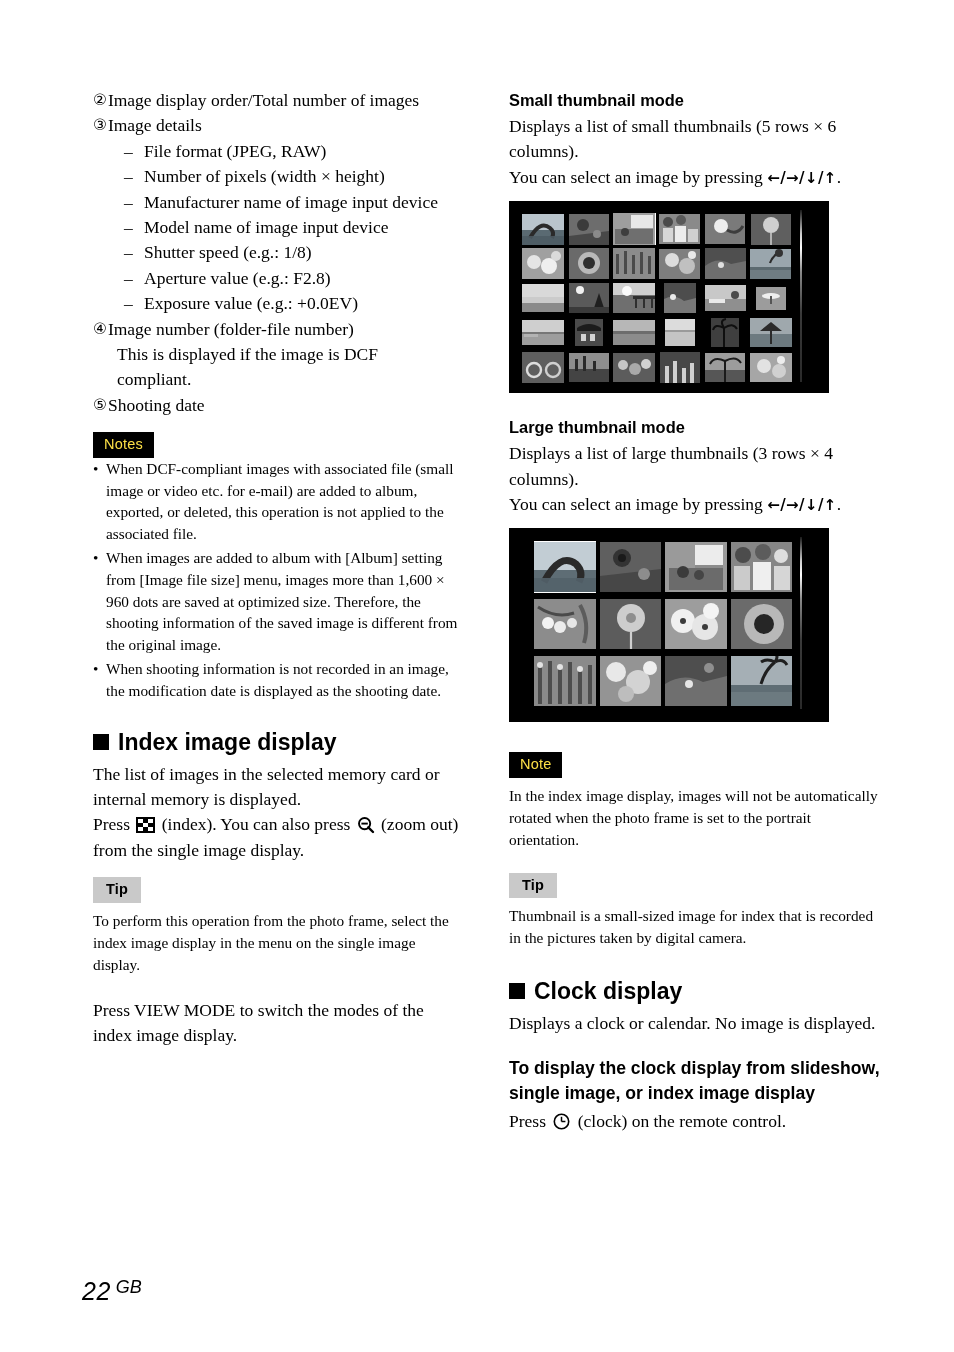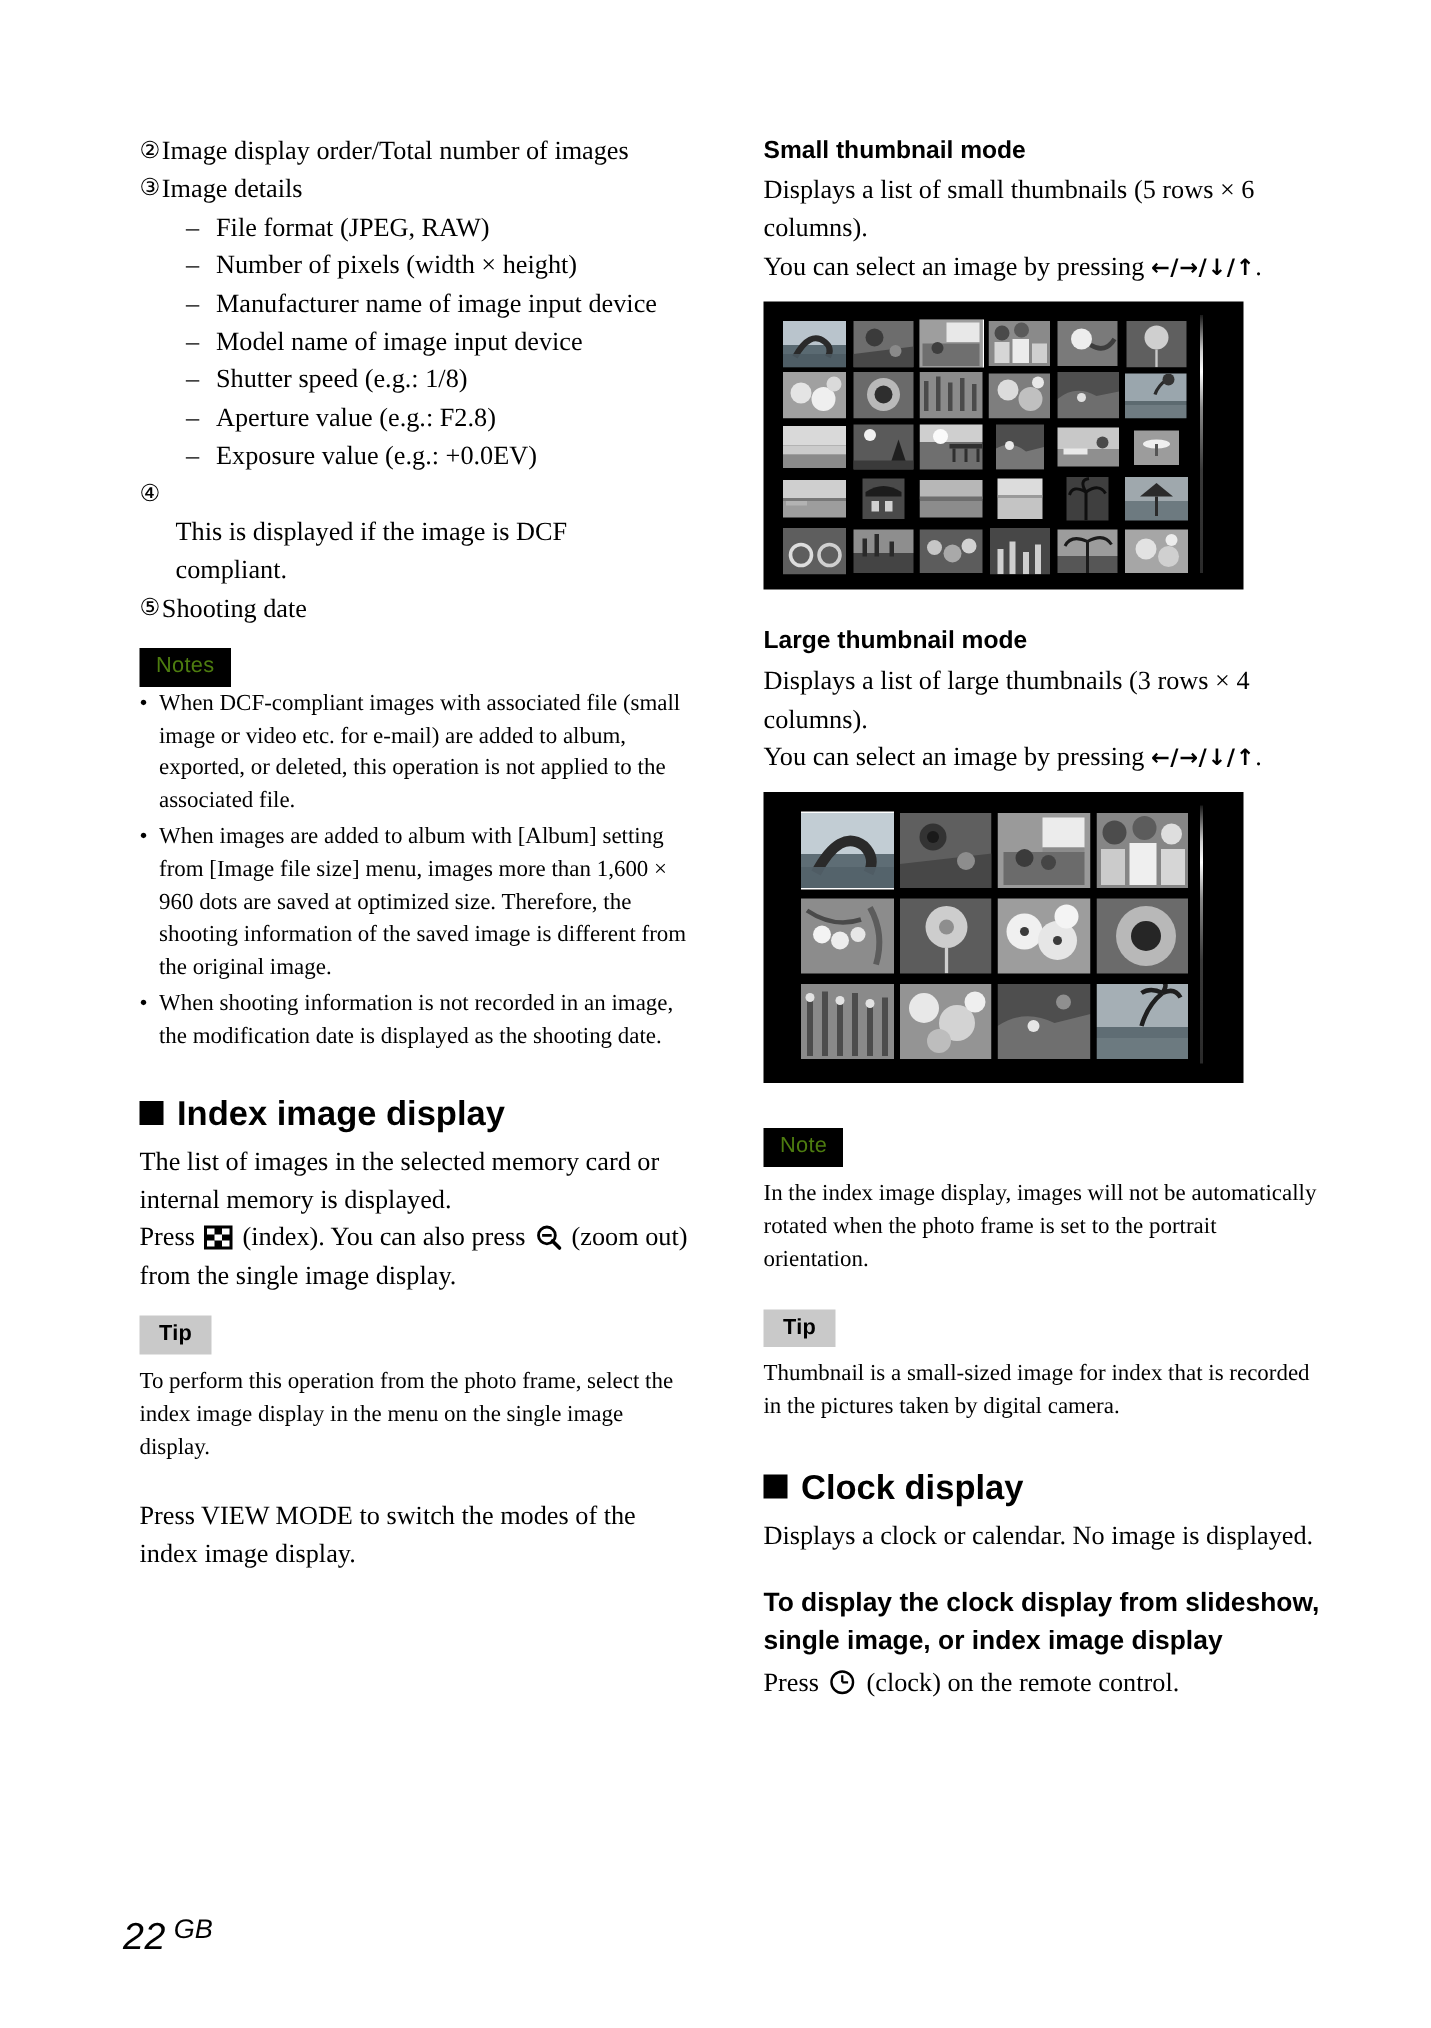--- a/index.html
+++ b/index.html
@@ -73,21 +73,21 @@
   .callout-label {
     display: inline-block;
     font-family: "Liberation Sans", sans-serif;
     font-size: 14.5px;
     line-height: 1;
     padding: 5px 11px 6px 11px;
     letter-spacing: 0.2px;
   }
   .label-dark {
     background: #000000;
-    color: #4d7c0f;
+    color: #fde047;
   }
   .label-gray {
     background: #c9c9c9;
     color: #000000;
     font-weight: bold;
     padding: 5px 13px 6px 13px;
   }
   .callout-body {
     margin-top: 7px;
     font-size: 15.3px;
@@ -279,20 +279,21 @@
         <span>Aperture value (e.g.: F2.8)</span>
       </div>
       <div class="dash-row">
         <span class="dash-mark">–</span>
         <span>Exposure value (e.g.: +0.0EV)</span>
       </div>
     </div>
 
     <div class="num-row">
       <span class="circ">④</span>
+      <span>Image number (folder-file number)</span>
     </div>
     <div class="indent-line">This is displayed if the image is DCF</div>
     <div class="indent-line">compliant.</div>
 
     <div class="num-row">
       <span class="circ">⑤</span>
       <span>Shooting date</span>
     </div>
 
     <div class="callout">

